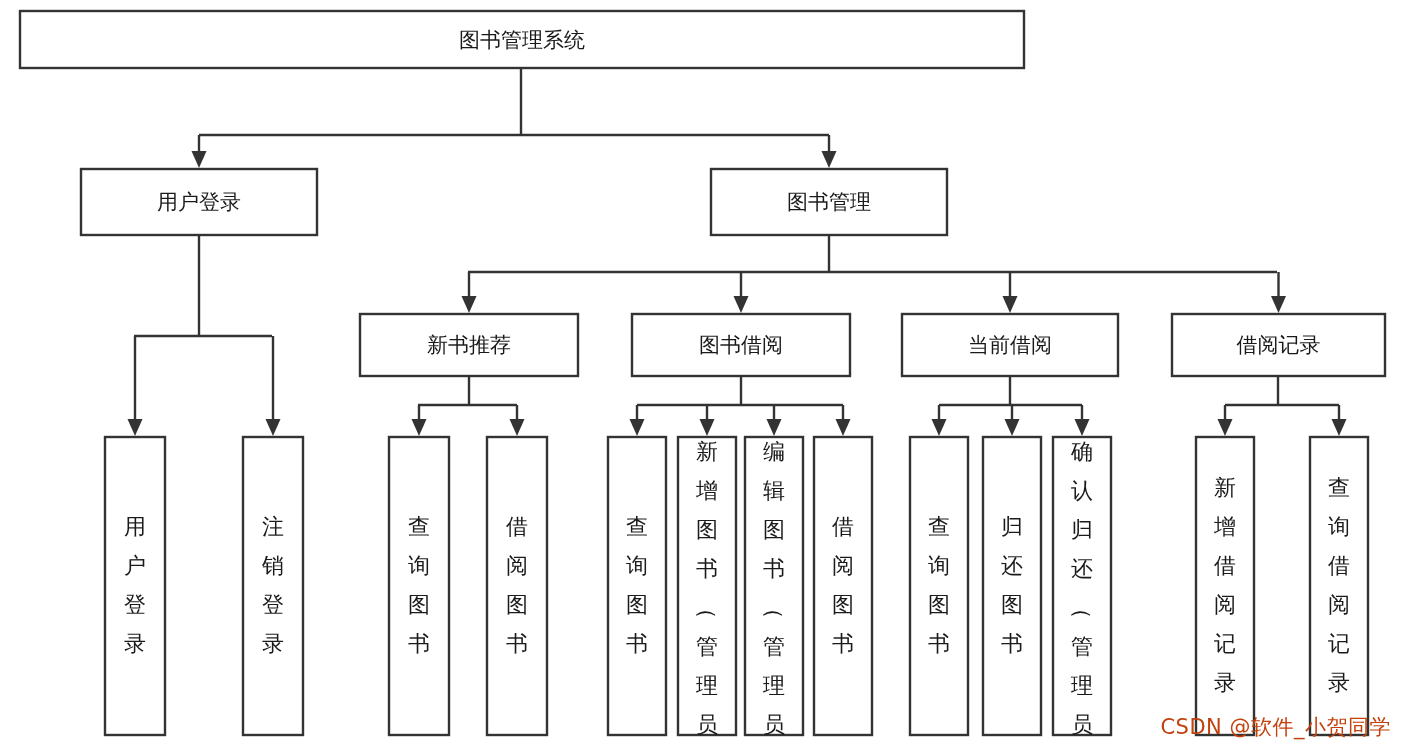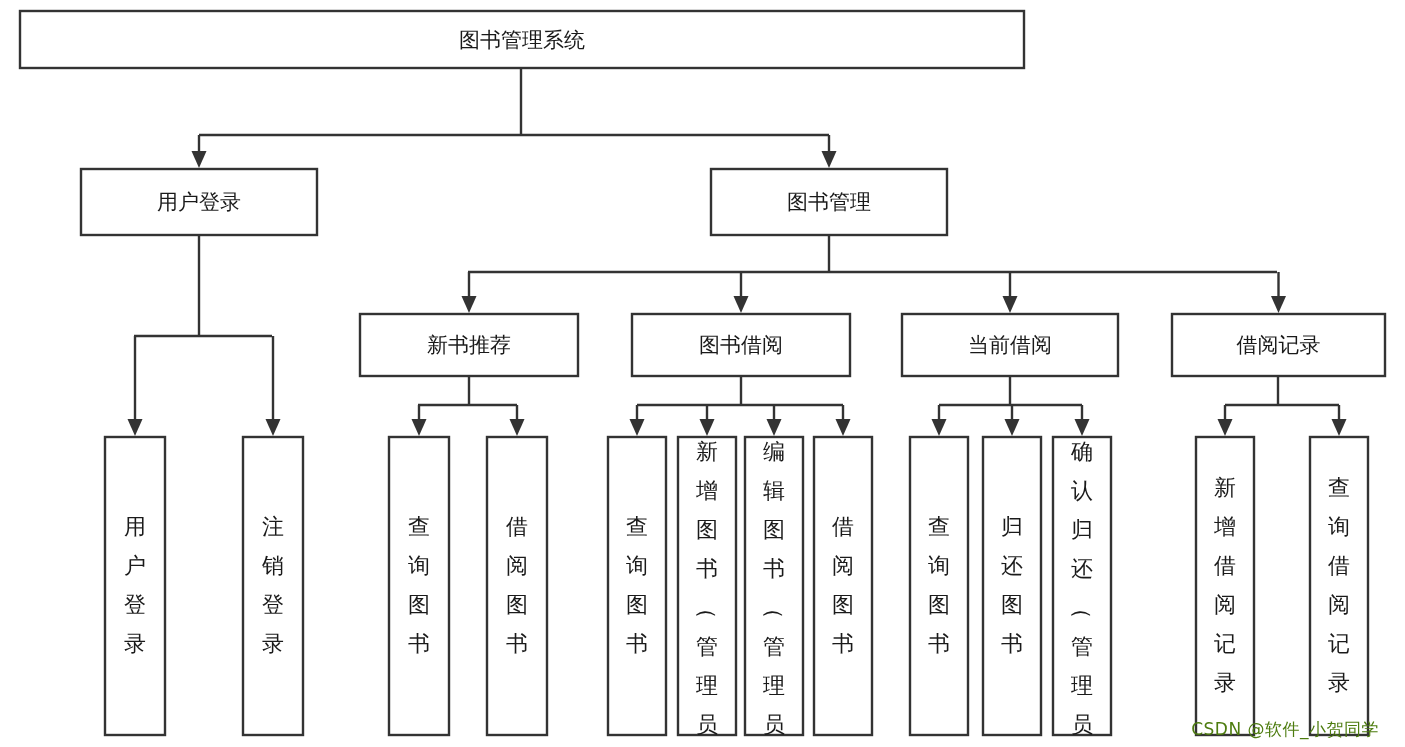--- a/index.html
+++ b/index.html
@@ -51,25 +51,25 @@
     dominant-baseline: middle;
   }
   .node-label-v text {
     font-family: "DejaVu Sans", "Liberation Sans", sans-serif;
     font-size: 22px;
     fill: #1a1a1a;
     text-anchor: middle;
   }
   .watermark {
     position: absolute;
-    right: 26px;
+    right: 14px;
     bottom: 6px;
     font-family: "DejaVu Sans", "Liberation Sans", sans-serif;
-    font-size: 17px;
-    color: #4d7c0f;
+    font-size: 21px;
+    color: #c2410c;
     letter-spacing: 0.5px;
     white-space: nowrap;
     user-select: none;
   }
 </style>
 </head>
 <body>
 
 <div id="diagram-root">
   <svg id="diagram-svg" viewBox="0 0 1405 747">

